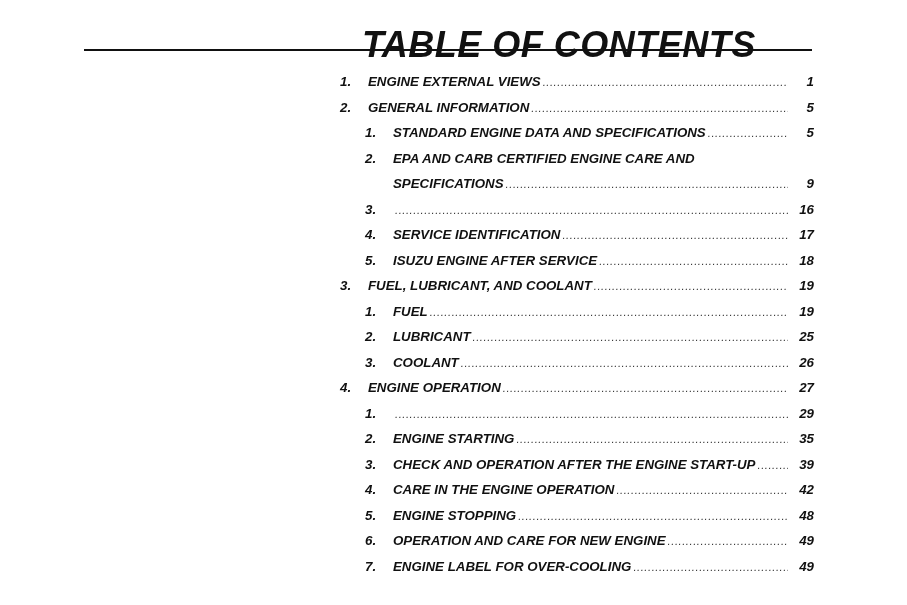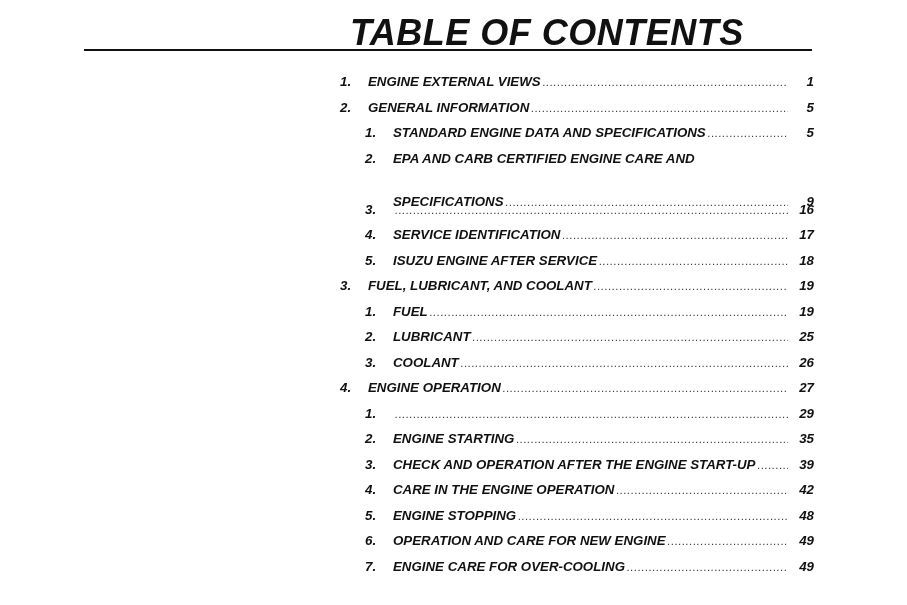--- a/index.html
+++ b/index.html
@@ -1,19 +1,19 @@
 <!DOCTYPE html>
 <html><head>
   <meta charset="utf-8">
   <style>
     html, body { margin: 0; padding: 0; background: #ffffff; }
     body { width: 907px; height: 605px; position: relative; overflow: hidden;
            font-family: "Liberation Sans", sans-serif; color: #111; }
     .title { position: absolute; left: 346px; top: 8px; font-size: 36px; font-weight: bold;
-             font-style: italic; letter-spacing: 0.5px; line-height: 42px; margin: 4px; }
+             font-style: italic; letter-spacing: 0.5px; line-height: 42px; margin: 16px; }
     .rule { position: absolute; left: 84px; top: 49px; width: 728px; height: 2px; background: #111; }
     .toc { position: absolute; left: 340px; top: 74px; width: 474px; }
     .row { position: absolute; height: 22px; display: flex; align-items: baseline;
            font-size: 13.3px; font-weight: bold; font-style: italic; white-space: nowrap; }
     .row.l1 { left: 0; width: 474px; }
     .row.l2 { left: 25px; width: 449px; }
     .num { width: 28px; flex: 0 0 28px; }
     .label { flex: 0 0 auto; }
     .dots { flex: 1 1 auto; overflow: hidden; font-weight: normal; font-size: 11px;
             letter-spacing: 0.6px; margin: 0 4px 0 2px; color: #333; }
@@ -45,21 +45,21 @@
       <span class="label">STANDARD ENGINE DATA AND SPECIFICATIONS</span>
       <span class="dots"></span>
       <span class="page">5</span>
     </div>
   <div class="row l2 nodots" style="top:76.5px">
       <span class="num">2.</span>
       <span class="label">EPA AND CARB CERTIFIED ENGINE CARE AND</span>
       <span class="dots"></span>
       <span class="page"></span>
     </div>
-  <div class="row l2" style="top:120px">
+  <div class="row l2" style="top:102px">
       <span class="num"></span>
       <span class="label">SPECIFICATIONS</span>
       <span class="dots"></span>
       <span class="page">9</span>
     </div>
   <div class="row l2" style="top:127.5px">
       <span class="num">3.</span>
       <span class="dots"></span>
       <span class="page">16</span>
     </div>
@@ -135,17 +135,17 @@
       <span class="page">48</span>
     </div>
   <div class="row l2" style="top:459px">
       <span class="num">6.</span>
       <span class="label">OPERATION AND CARE FOR NEW ENGINE</span>
       <span class="dots"></span>
       <span class="page">49</span>
     </div>
   <div class="row l2" style="top:484.5px">
       <span class="num">7.</span>
-      <span class="label">ENGINE CARE FOR OVER-COOLING</span>
+      <span class="label">ENGINE LABEL FOR OVER-COOLING</span>
       <span class="dots"></span>
       <span class="page">49</span>
     </div>
 </div>
 
 </body></html>

